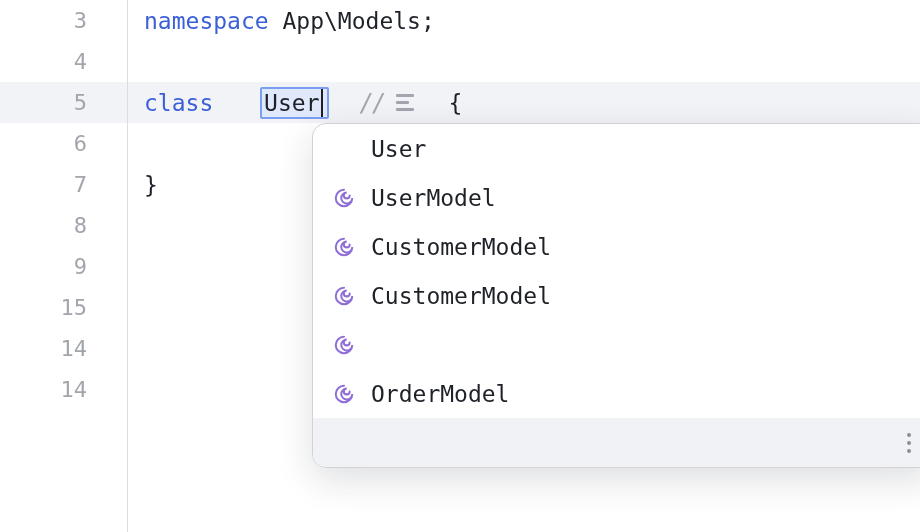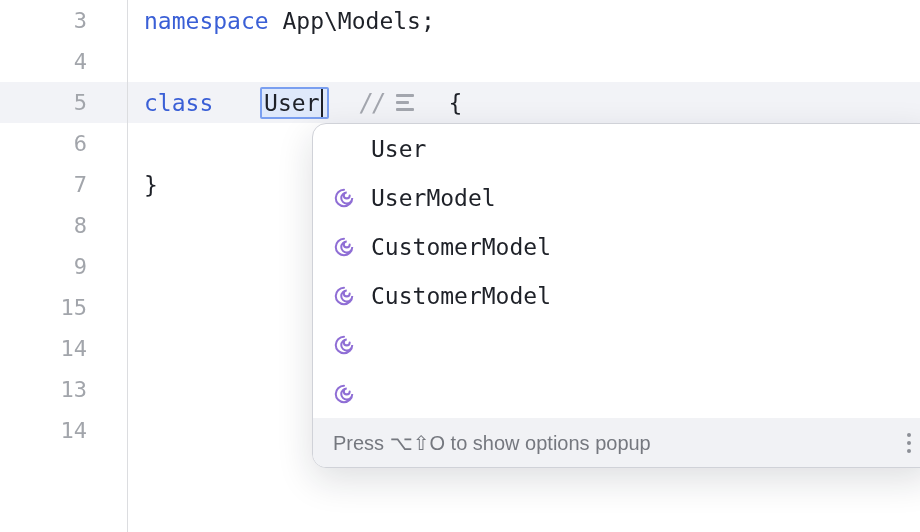--- a/index.html
+++ b/index.html
@@ -148,21 +148,20 @@
   <div class="gutter" id="gutter">
       <div class="gutter-line">3</div>
       <div class="gutter-line">4</div>
       <div class="gutter-line active">5</div>
       <div class="gutter-line">6</div>
       <div class="gutter-line">7</div>
       <div class="gutter-line">8</div>
       <div class="gutter-line">9</div>
       <div class="gutter-line">15</div>
       <div class="gutter-line">14</div>
-      <div class="gutter-line">13</div>
       <div class="gutter-line">14</div>
     </div>
   <div class="code">
 
     <div class="code-line">
       <span class="kw">namespace</span><span> App\Models;</span>
     </div>
 
     <div class="code-line"></div>
 
@@ -220,24 +219,24 @@
                 <path d="M12 3 a9 9 0 1 0 9 9 a6 6 0 1 1 -6 -6 a3.2 3.2 0 1 0 3.2 3.2"></path>
               </svg>
             </span>
           </div>
           <div class="popup-item">
             <span class="popup-icon">
               <svg width="22" height="22" viewBox="0 0 24 24" fill="none" stroke="#8f6ed5" stroke-width="2.2" stroke-linecap="round">
                 <path d="M12 3 a9 9 0 1 0 9 9 a6 6 0 1 1 -6 -6 a3.2 3.2 0 1 0 3.2 3.2"></path>
               </svg>
             </span>
+            <span>OrderModel</span>
           </div>
         </div>
       <div class="popup-footer">
-        <span>Press ⌥⇧O to show options popup</span>
         <span class="popup-footer-spacer"></span>
         <span class="kebab">
             <span></span>
             <span></span>
             <span></span>
           </span>
       </div>
     </div>
 
   </div>

